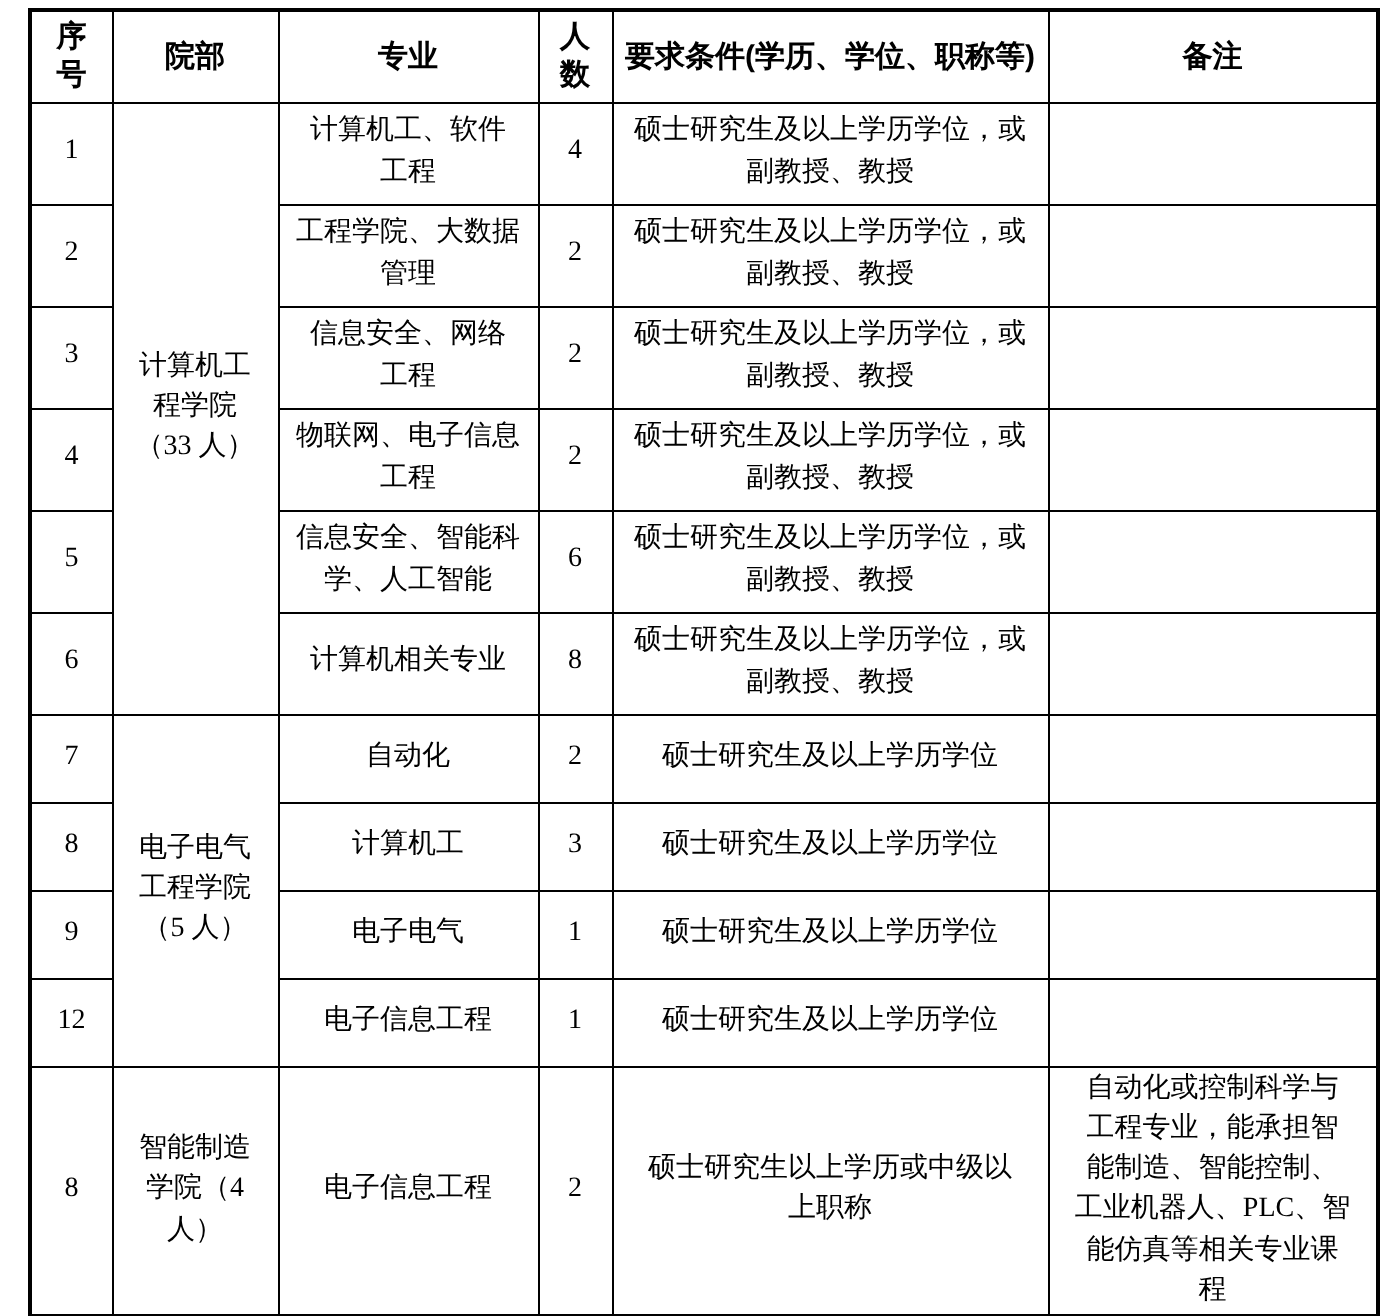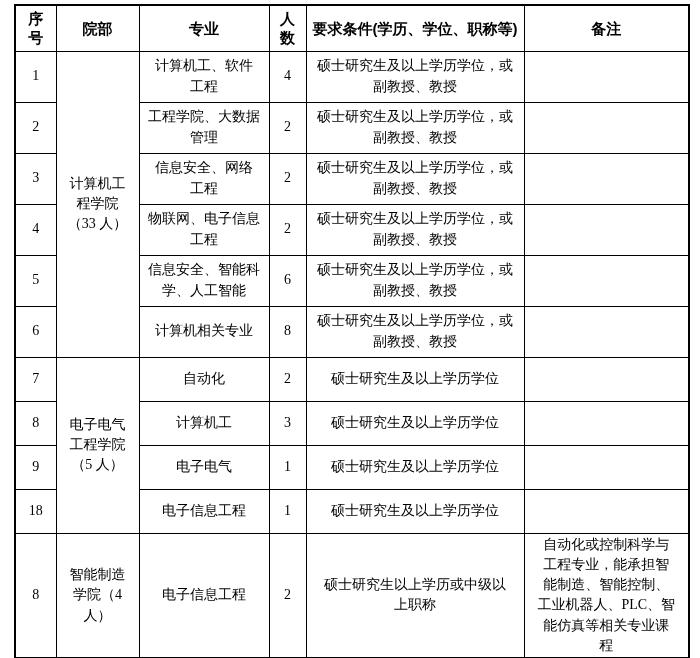--- a/index.html
+++ b/index.html
@@ -139,21 +139,21 @@
       <td></td>
     </tr>
     <tr class="h-md">
       <td>9</td>
       <td>电子电气</td>
       <td>1</td>
       <td>硕士研究生及以上学历学位</td>
       <td></td>
     </tr>
     <tr class="h-md">
-      <td>18</td>
+      <td>12</td>
       <td>电子信息工程</td>
       <td>1</td>
       <td>硕士研究生及以上学历学位</td>
       <td></td>
     </tr>
 
     <tr class="h-xl">
       <td>8</td>
       <td>智能制造
 学院（4 人）</td>

